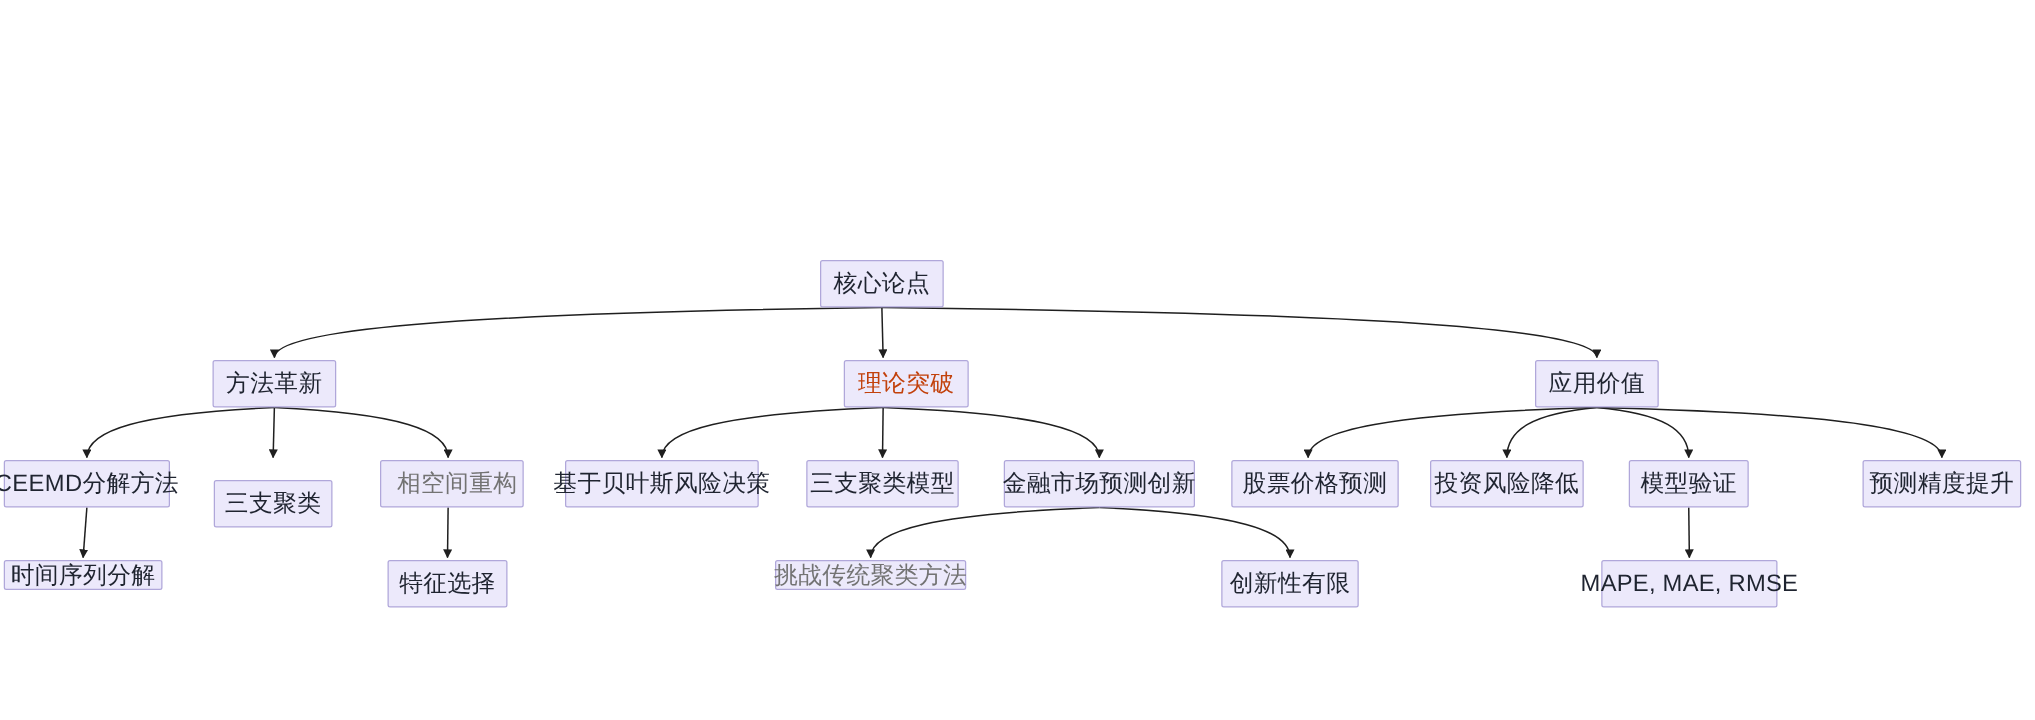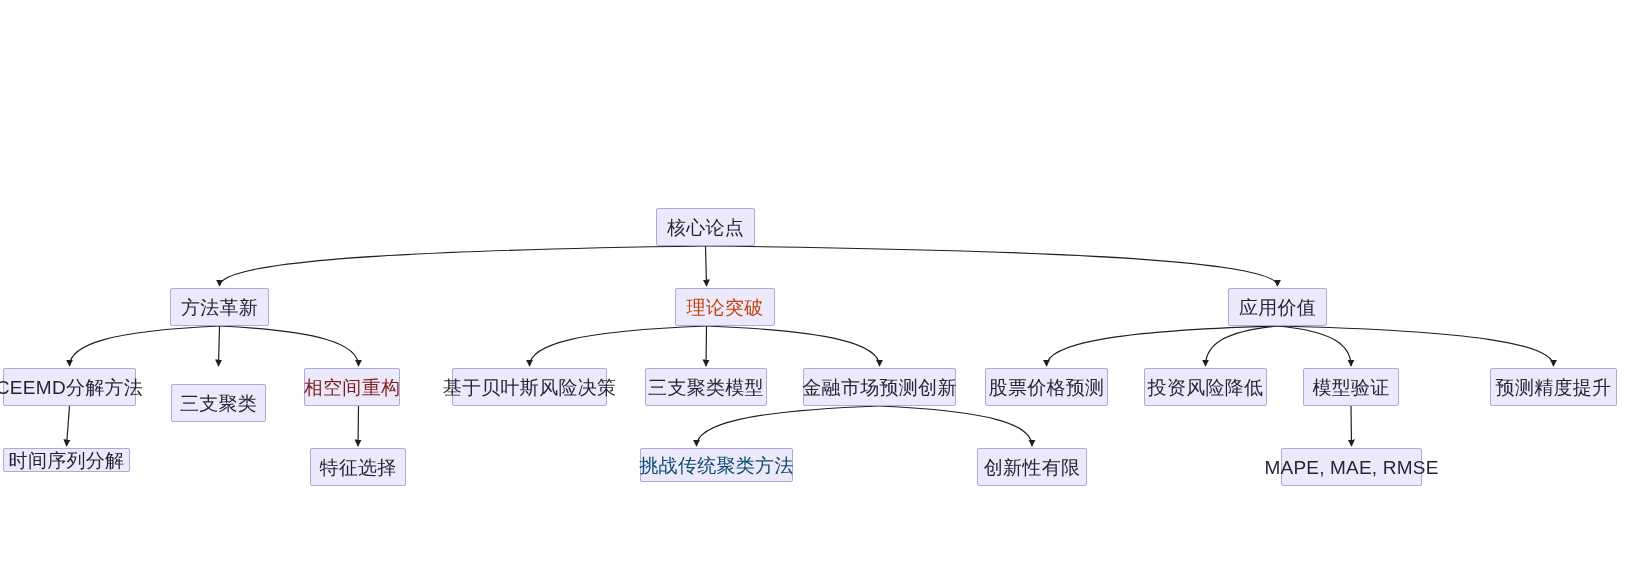--- a/index.html
+++ b/index.html
@@ -92,51 +92,51 @@
       </div>
       <div class="node" style="left: 1228px; top: 288px; width: 99px; height: 38px; background: rgb(236, 233, 251); border-color: rgb(176, 167, 218); color: rgb(31, 36, 48);">
         <span class="node-label">应用价值</span>
       </div>
       <div class="node" style="left: 3px; top: 368px; width: 133px; height: 38px; background: rgb(236, 233, 251); border-color: rgb(176, 167, 218); color: rgb(31, 36, 48);">
         <span class="node-label">CEEMD分解方法</span>
       </div>
       <div class="node" style="left: 171px; top: 384px; width: 95px; height: 38px; background: rgb(236, 233, 251); border-color: rgb(176, 167, 218); color: rgb(31, 36, 48);">
         <span class="node-label">三支聚类</span>
       </div>
-      <div class="node" style="left: 304px; top: 368px; width: 96px; height: 38px; background: rgb(236, 233, 251); border-color: rgb(176, 167, 218); color: #7f1d1d;">
+      <div class="node" style="left: 304px; top: 368px; width: 115px; height: 38px; background: rgb(236, 233, 251); border-color: rgb(176, 167, 218); color: #737373; justify-content: flex-end;">
         <span class="node-label">相空间重构</span>
       </div>
       <div class="node" style="left: 452px; top: 368px; width: 155px; height: 38px; background: rgb(236, 233, 251); border-color: rgb(176, 167, 218); color: rgb(31, 36, 48);">
         <span class="node-label">基于贝叶斯风险决策</span>
       </div>
       <div class="node" style="left: 645px; top: 368px; width: 122px; height: 38px; background: rgb(236, 233, 251); border-color: rgb(176, 167, 218); color: rgb(31, 36, 48);">
         <span class="node-label">三支聚类模型</span>
       </div>
       <div class="node" style="left: 803px; top: 368px; width: 153px; height: 38px; background: rgb(236, 233, 251); border-color: rgb(176, 167, 218); color: rgb(31, 36, 48);">
         <span class="node-label">金融市场预测创新</span>
       </div>
-      <div class="node" style="left: 985px; top: 368px; width: 123px; height: 38px; background: rgb(236, 233, 251); border-color: rgb(176, 167, 218); color: rgb(31, 36, 48);">
+      <div class="node" style="left: 985px; top: 368px; width: 134px; height: 38px; background: rgb(236, 233, 251); border-color: rgb(176, 167, 218); color: rgb(31, 36, 48);">
         <span class="node-label">股票价格预测</span>
       </div>
       <div class="node" style="left: 1144px; top: 368px; width: 123px; height: 38px; background: rgb(236, 233, 251); border-color: rgb(176, 167, 218); color: rgb(31, 36, 48);">
         <span class="node-label">投资风险降低</span>
       </div>
       <div class="node" style="left: 1303px; top: 368px; width: 96px; height: 38px; background: rgb(236, 233, 251); border-color: rgb(176, 167, 218); color: rgb(31, 36, 48);">
         <span class="node-label">模型验证</span>
       </div>
       <div class="node" style="left: 1490px; top: 368px; width: 127px; height: 38px; background: rgb(236, 233, 251); border-color: rgb(176, 167, 218); color: rgb(31, 36, 48);">
         <span class="node-label">预测精度提升</span>
       </div>
       <div class="node" style="left: 3px; top: 448px; width: 127px; height: 24px; background: rgb(236, 233, 251); border-color: rgb(176, 167, 218); color: rgb(31, 36, 48);">
         <span class="node-label">时间序列分解</span>
       </div>
       <div class="node" style="left: 310px; top: 448px; width: 96px; height: 38px; background: rgb(236, 233, 251); border-color: rgb(176, 167, 218); color: rgb(31, 36, 48);">
         <span class="node-label">特征选择</span>
       </div>
-      <div class="node" style="left: 620px; top: 448px; width: 153px; height: 34px; background: rgb(236, 233, 251); border-color: rgb(176, 167, 218); color: #0c4a6e; margin-left: 20px;">
+      <div class="node" style="left: 620px; top: 448px; width: 153px; height: 24px; background: rgb(236, 233, 251); border-color: rgb(176, 167, 218); color: #737373;">
         <span class="node-label">挑战传统聚类方法</span>
       </div>
       <div class="node" style="left: 977px; top: 448px; width: 110px; height: 38px; background: rgb(236, 233, 251); border-color: rgb(176, 167, 218); color: rgb(31, 36, 48);">
         <span class="node-label">创新性有限</span>
       </div>
       <div class="node latin" style="left: 1281px; top: 448px; width: 141px; height: 38px; background: rgb(236, 233, 251); border-color: rgb(176, 167, 218); color: rgb(31, 36, 48);">
         <span class="node-label">MAPE, MAE, RMSE</span>
       </div>
     </div>
 </div>

